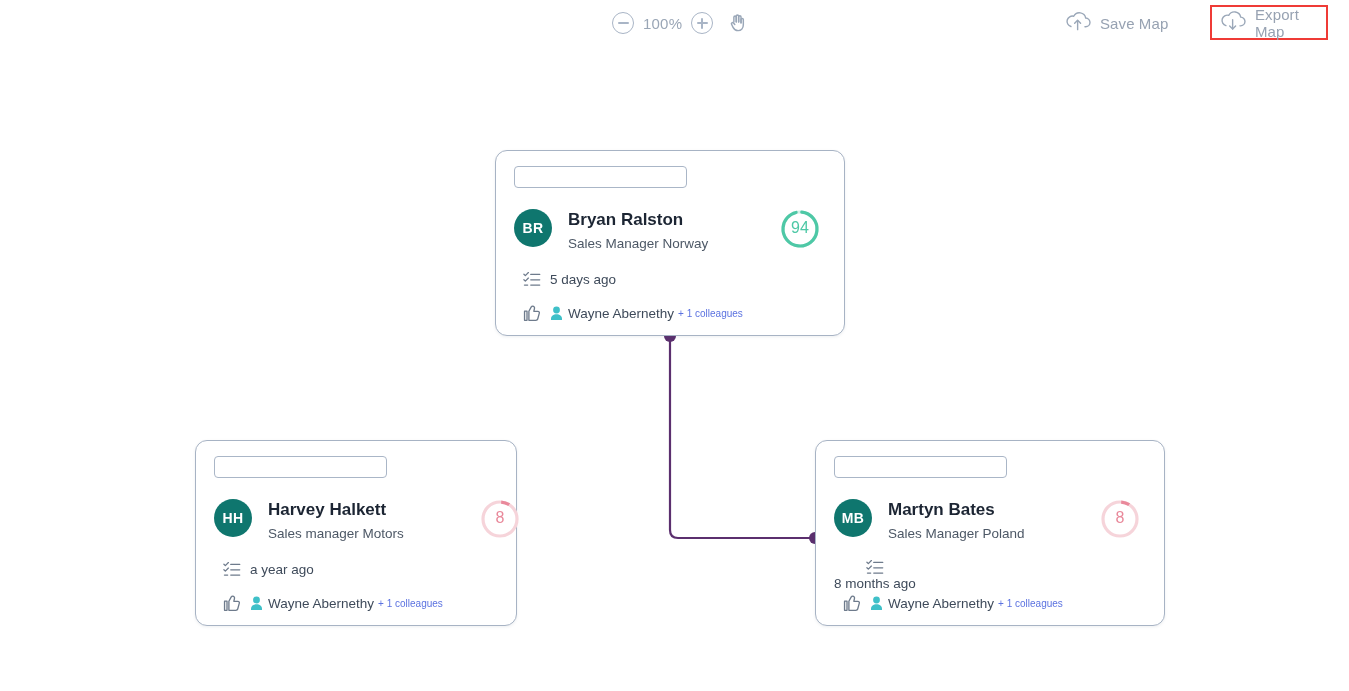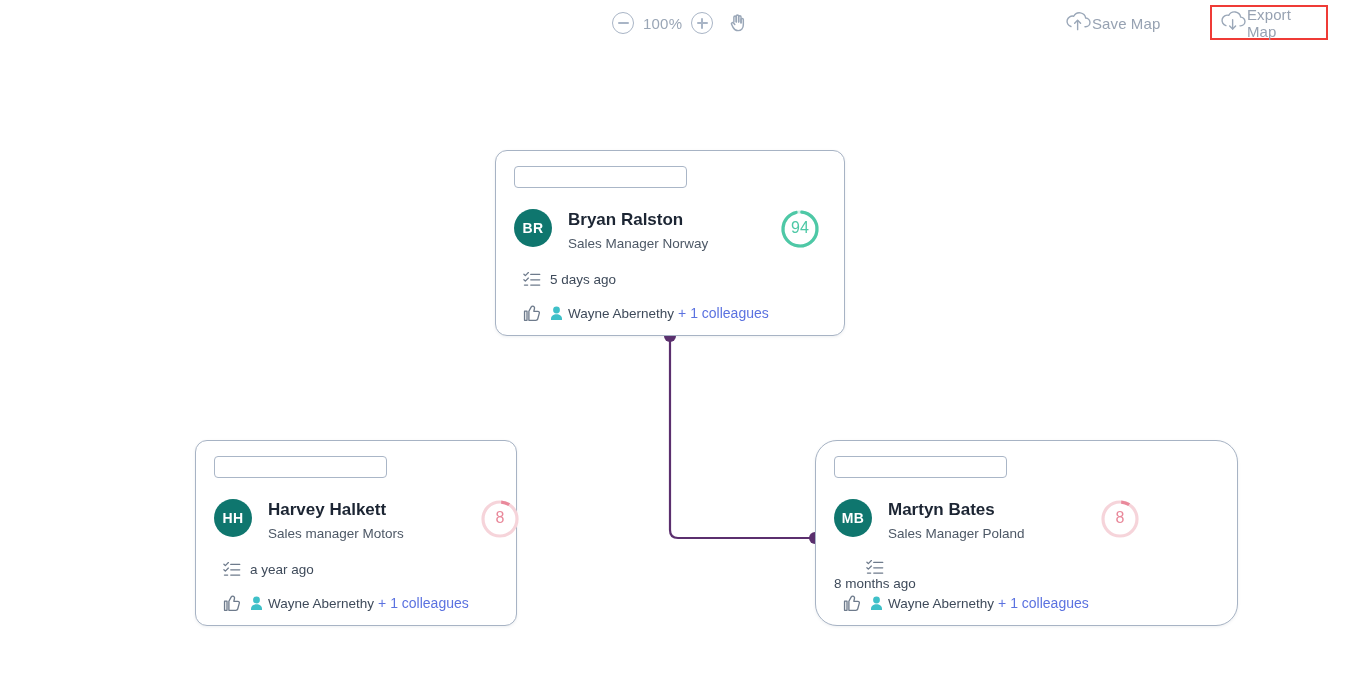--- a/index.html
+++ b/index.html
@@ -61,21 +61,21 @@
     left: 725px; top: 10px;
     width: 26px; height: 26px;
     display: flex; align-items: center; justify-content: center;
     cursor: pointer;
   }
 
   .map-action {
     position: absolute;
     display: flex;
     align-items: center;
-    gap: 1px;
+    gap: 9px;
     height: 30px;
     cursor: pointer;
     user-select: none;
   }
   .map-action .label {
     font-size: 15px;
     color: #97a2b2;
     letter-spacing: 0.1px;
   }
   #save-map { left: 1065px; top: 8px; }
@@ -160,21 +160,21 @@
     white-space: nowrap;
   }
   .meta-icon {
     display: flex; align-items: center; justify-content: center;
   }
   .meta-text {
     font-size: 13.5px;
     color: #3e4a5a;
   }
   .colleague-link {
-    font-size: 14px;
+    font-size: 10px;
     color: #5b72e0;
     margin-left: 4px;
     cursor: pointer;
   }
   .person-glyph {
     display: inline-flex;
     margin-right: 5px;
     vertical-align: middle;
   }
 </style>
@@ -325,21 +325,21 @@
               <circle cx="6.5" cy="4" r="3.4"></circle>
               <path d="M6.5 8.2c-3.1 0-5.5 1.9-5.5 4.3v1.4h11v-1.4c0-2.4-2.4-4.3-5.5-4.3z"></path>
             </svg>
           </span>
           <span class="meta-text">Wayne Abernethy</span>
           <span class="colleague-link">+ 1 colleagues</span>
         </div>
       </div>
     </div>
 
-    <div class="node-card" id="card-martyn-bates" style="left:815px; top:394px; width:423px; height:186px;border-radius:22px;">
+    <div class="node-card" id="card-martyn-bates" style="left:815px; top:394px; width:350px; height:186px;">
       <div class="card-input" style="width:173px;"></div>
       <div class="card-body">
         <div class="avatar" style="left:18px; top:13px; width:38px; height:38px;">MB</div>
         <div class="person-name" style="left:72px; top:14px;">Martyn Bates</div>
         <div class="person-role" style="left:72px; top:40px;">Sales Manager Poland</div>
 
         <div class="score-ring" style="left:283px; top:12px; width:42px; height:42px;">
           <svg width="42" height="42" viewBox="0 0 42 42">
             <circle cx="21" cy="21" r="17" fill="none" stroke="#f6d4da" stroke-width="3.2"></circle>
             <circle cx="21" cy="21" r="17" fill="none" stroke="#e9899b" stroke-width="3.2" stroke-linecap="butt" stroke-dasharray="8.5 98.3" stroke-dashoffset="0" transform="rotate(-86 21 21)"></circle>

